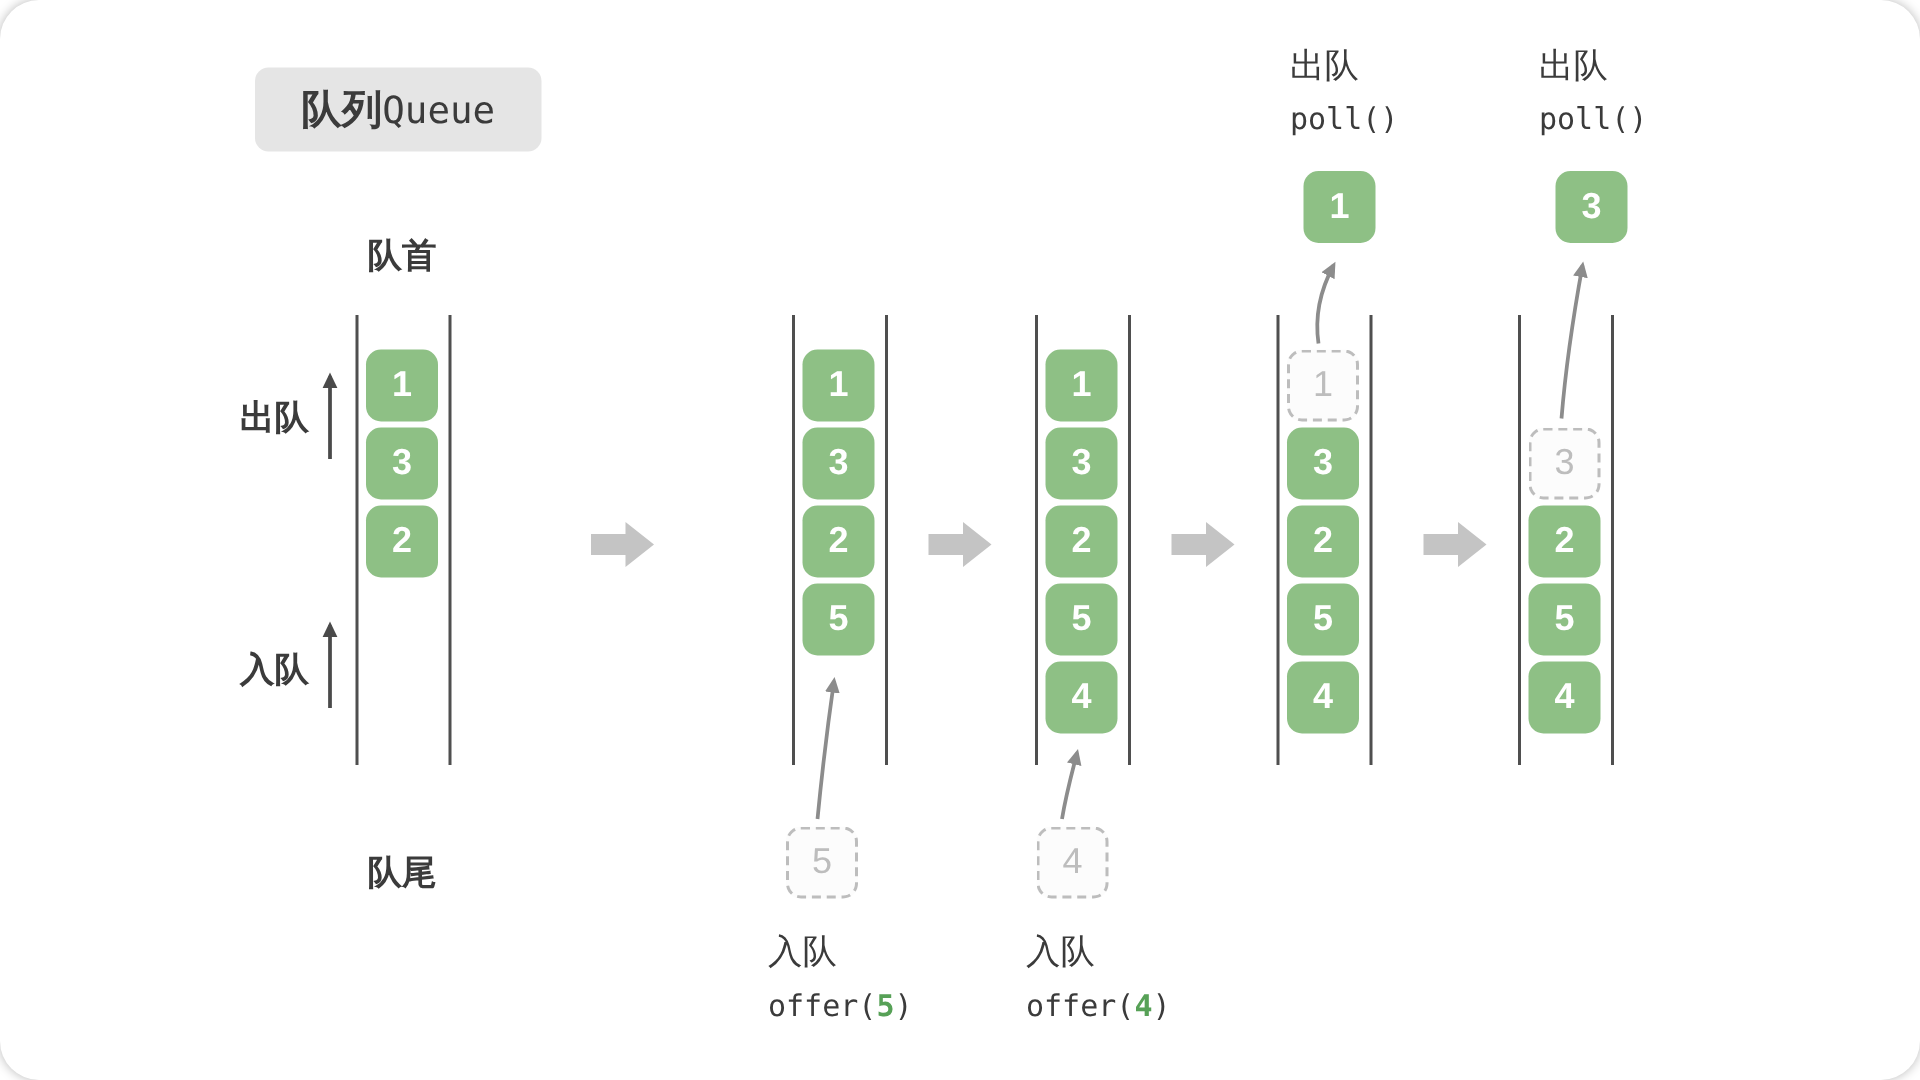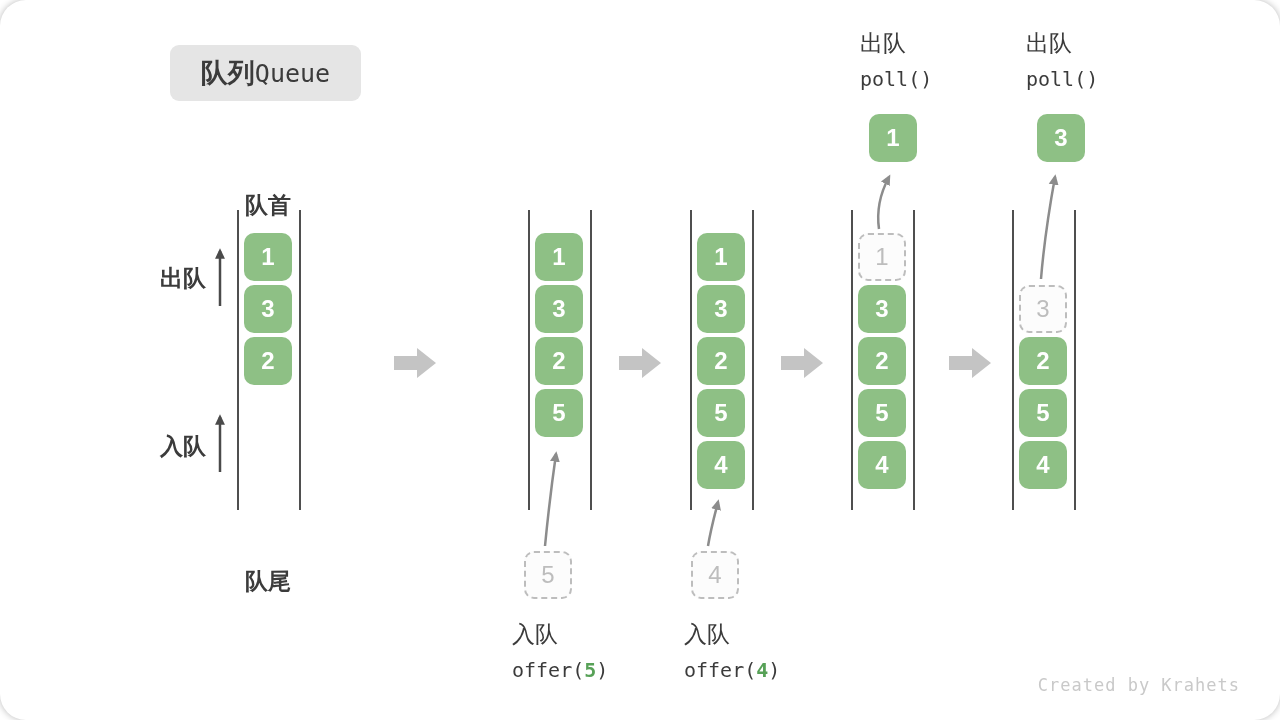--- a/index.html
+++ b/index.html
@@ -39,21 +39,21 @@
 </head>
 <body>
 
 <div class="canvas">
 
   <div class="title-box">
     <span class="title-zh">队列</span>
     <span class="title-en">Queue</span>
   </div>
 
-  <div class="side-label center60" style="left:237px;top:155px;margin-top:35px;">队首</div>
+  <div class="side-label center60" style="left:237px;top:155px;">队首</div>
   <div class="side-label center60" style="left:237px;top:566px;">队尾</div>
   <div class="side-label" style="left:160px;top:263px;">出队</div>
   <div class="side-label" style="left:160px;top:431px;">入队</div>
 
   <div class="qline" style="left:237px;"></div>
   <div class="qline" style="left:299px;"></div>
   <div class="qline" style="left:528px;"></div>
   <div class="qline" style="left:590px;"></div>
   <div class="qline" style="left:690px;"></div>
   <div class="qline" style="left:752px;"></div>
@@ -125,14 +125,13 @@
   <div class="op-block" style="left:1026px;top:28px;">
     <div class="op-zh">出队</div>
     <div class="op-code">poll()</div>
   </div>
   <div class="cell green" style="left:1037px;top:114px;">3</div>
   <div class="cell ghost" style="left:1019px;top:285px;">3</div>
   <div class="cell green" style="left:1019px;top:337px;">2</div>
   <div class="cell green" style="left:1019px;top:389px;">5</div>
   <div class="cell green" style="left:1019px;top:441px;">4</div>
 
-  <div class="watermark">Created by Krahets</div>
 </div>
 
 </body></html>

